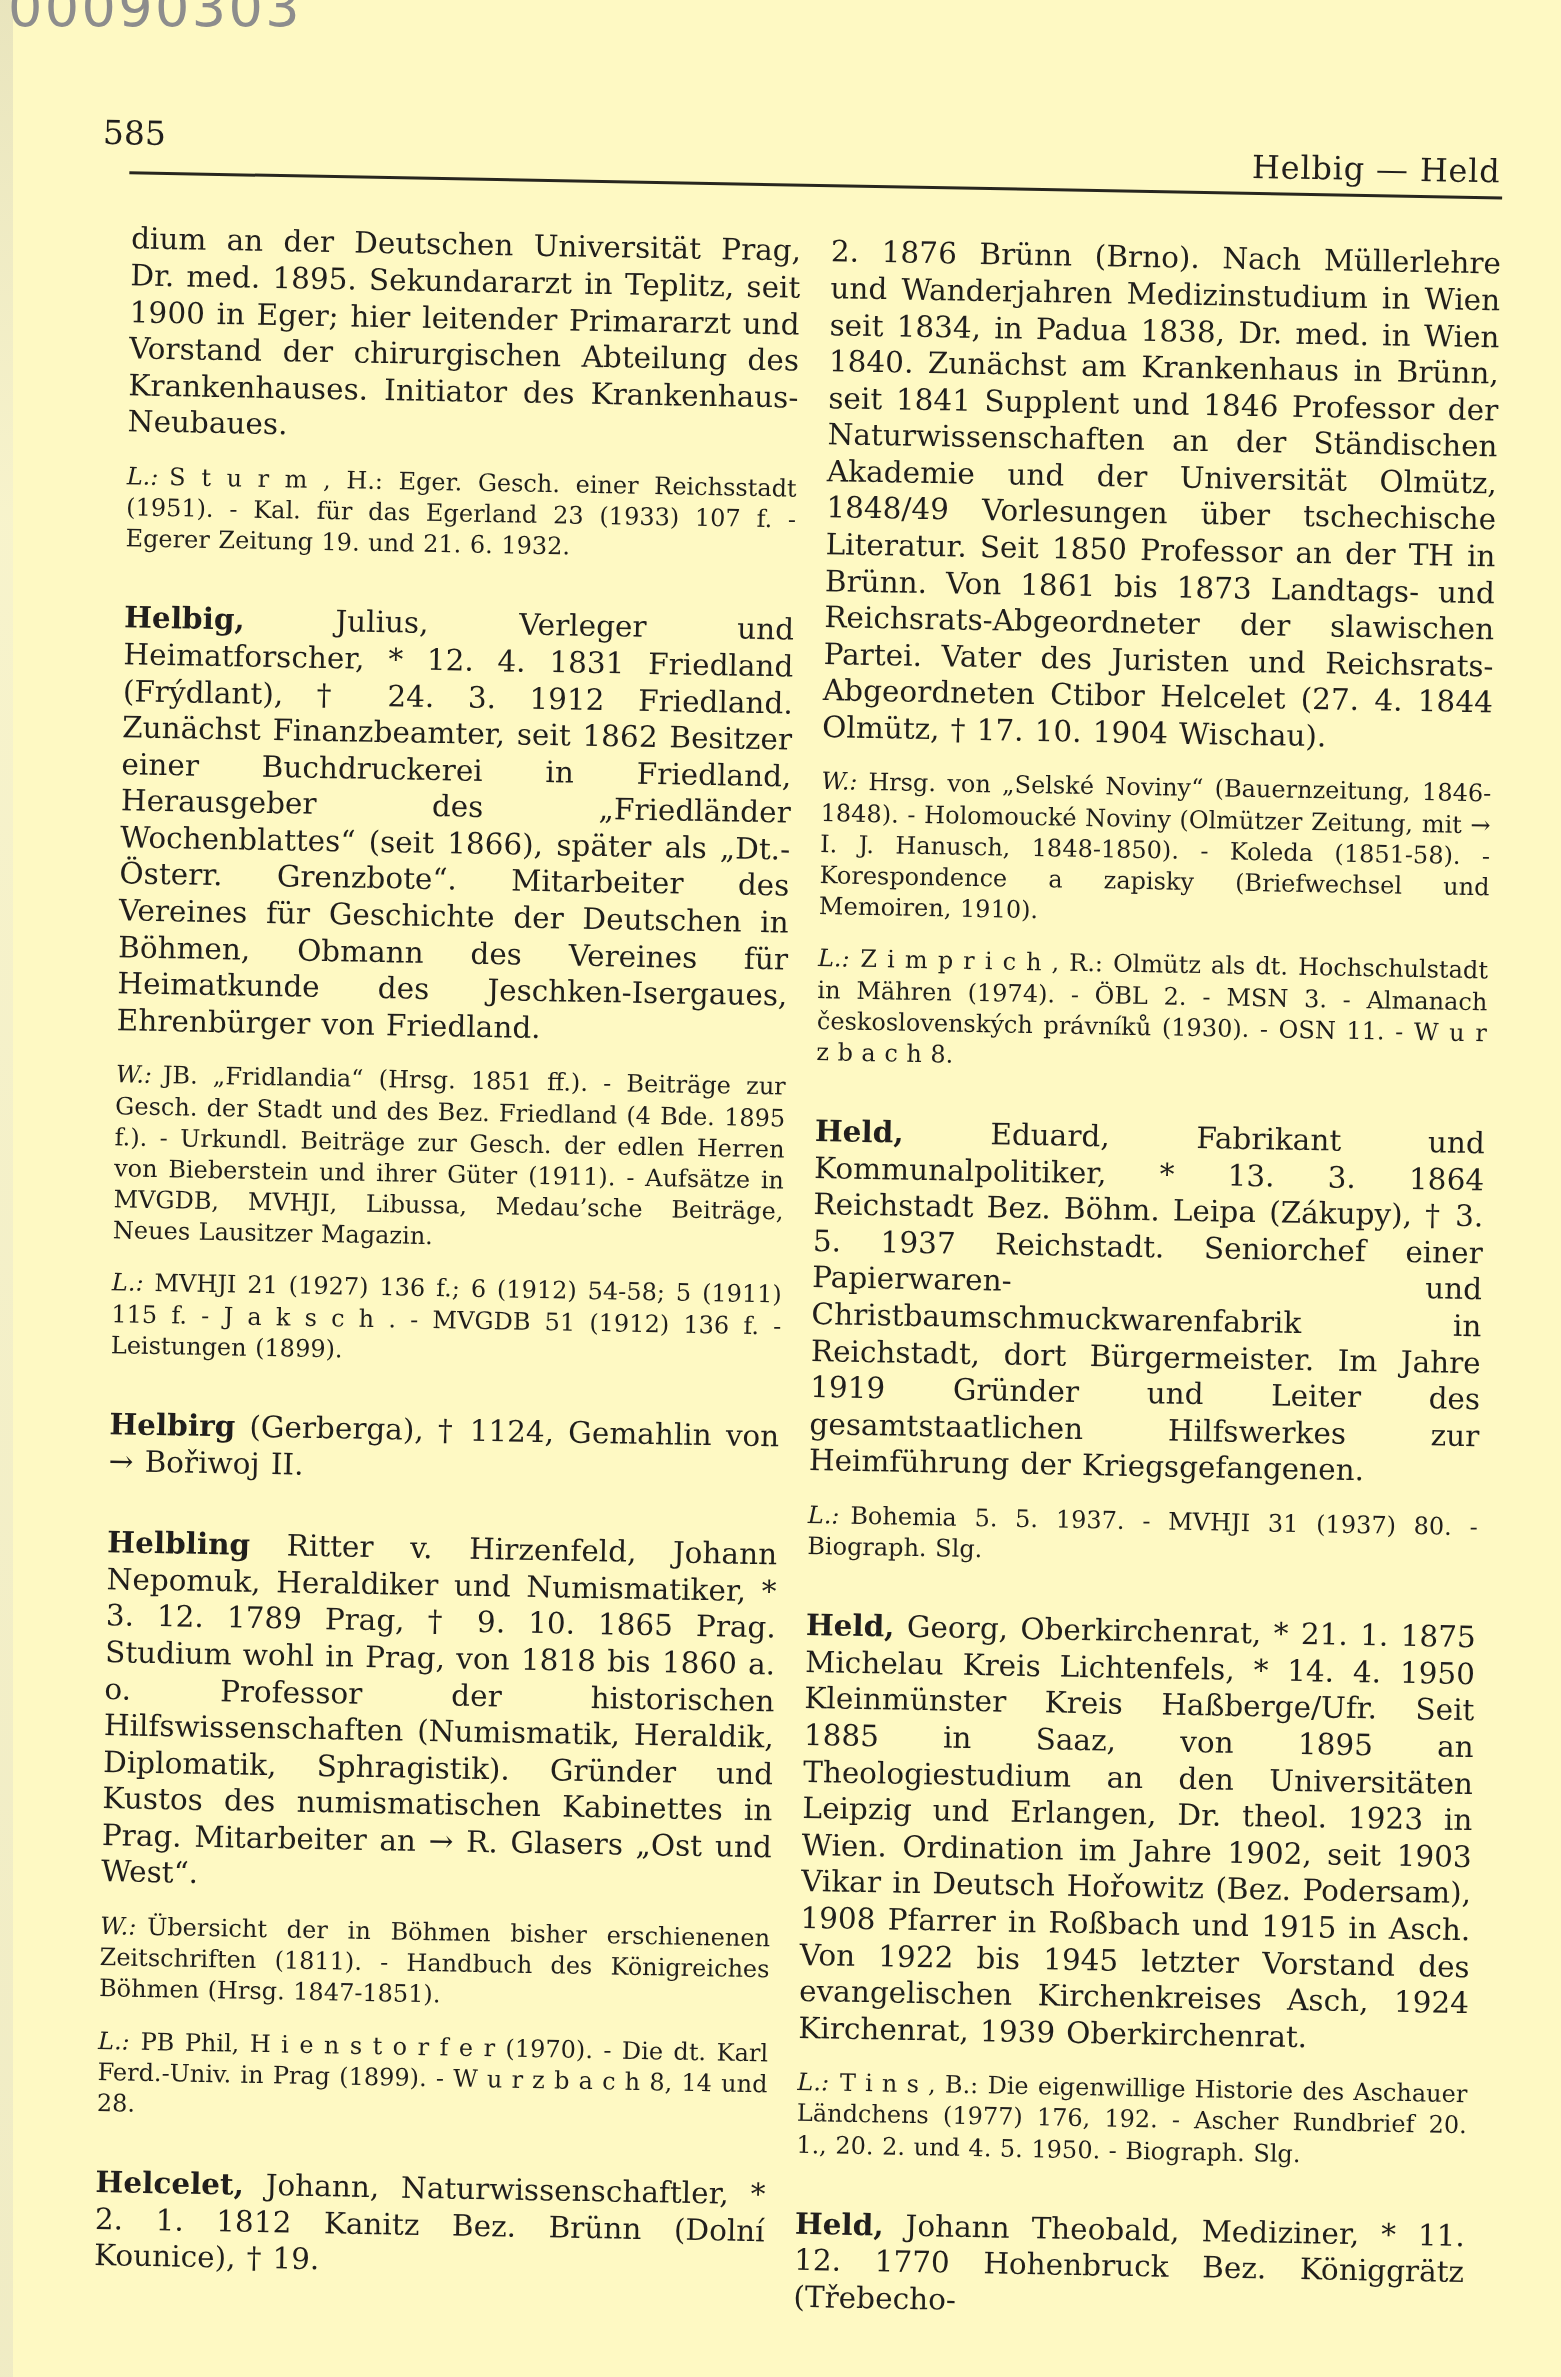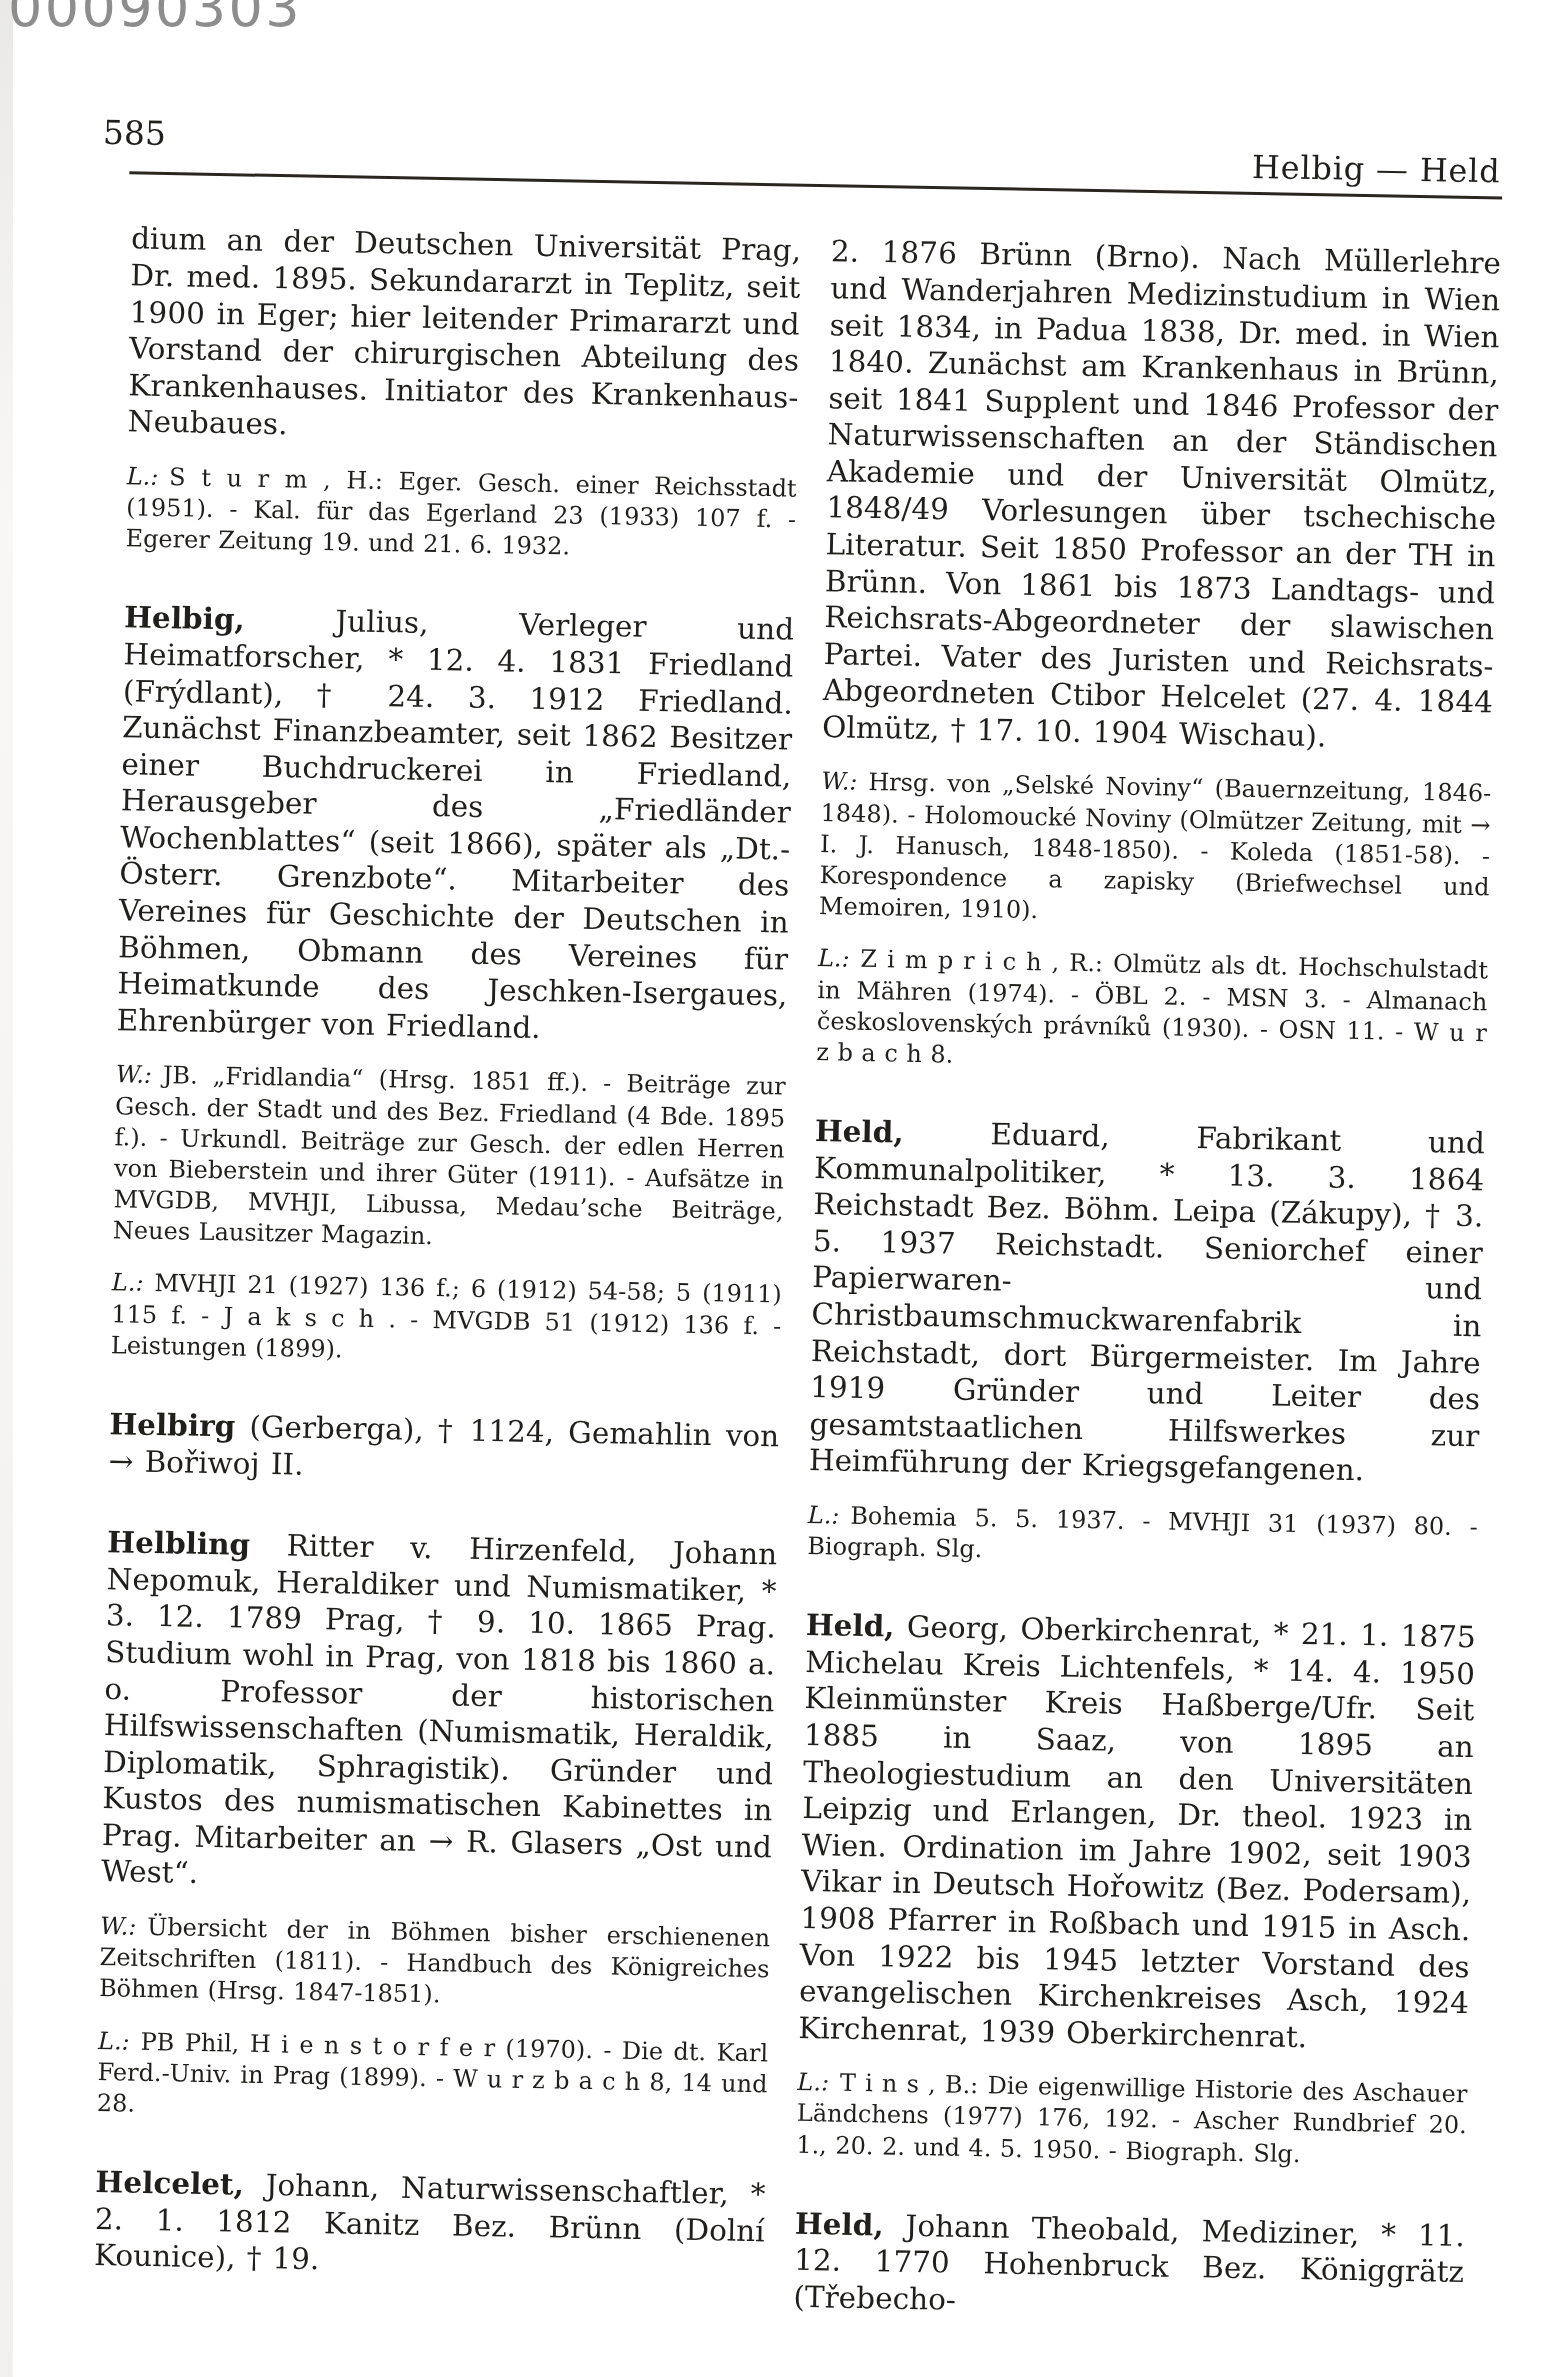--- a/index.html
+++ b/index.html
@@ -5,21 +5,21 @@
   html, body {
     margin: 0;
     padding: 0;
     background: #e8e7e4;
   }
   .page {
     position: relative;
     width: 1561px;
     height: 2377px;
     margin: 0 auto;
-    background: #ffffff;
+    background: #fef9c3;
     overflow: hidden;
     font-family: "DejaVu Serif", "Liberation Serif", serif;
     color: #211f1c;
   }
   .scan-edge {
     position: absolute;
     left: 0; top: 0;
     width: 12.8px; height: 100%;
     background: linear-gradient(180deg, #b7b5b0 0%, #e8e6e1 22%, #dcdad5 55%, #cfcdc8 100%);
     opacity: .30;

